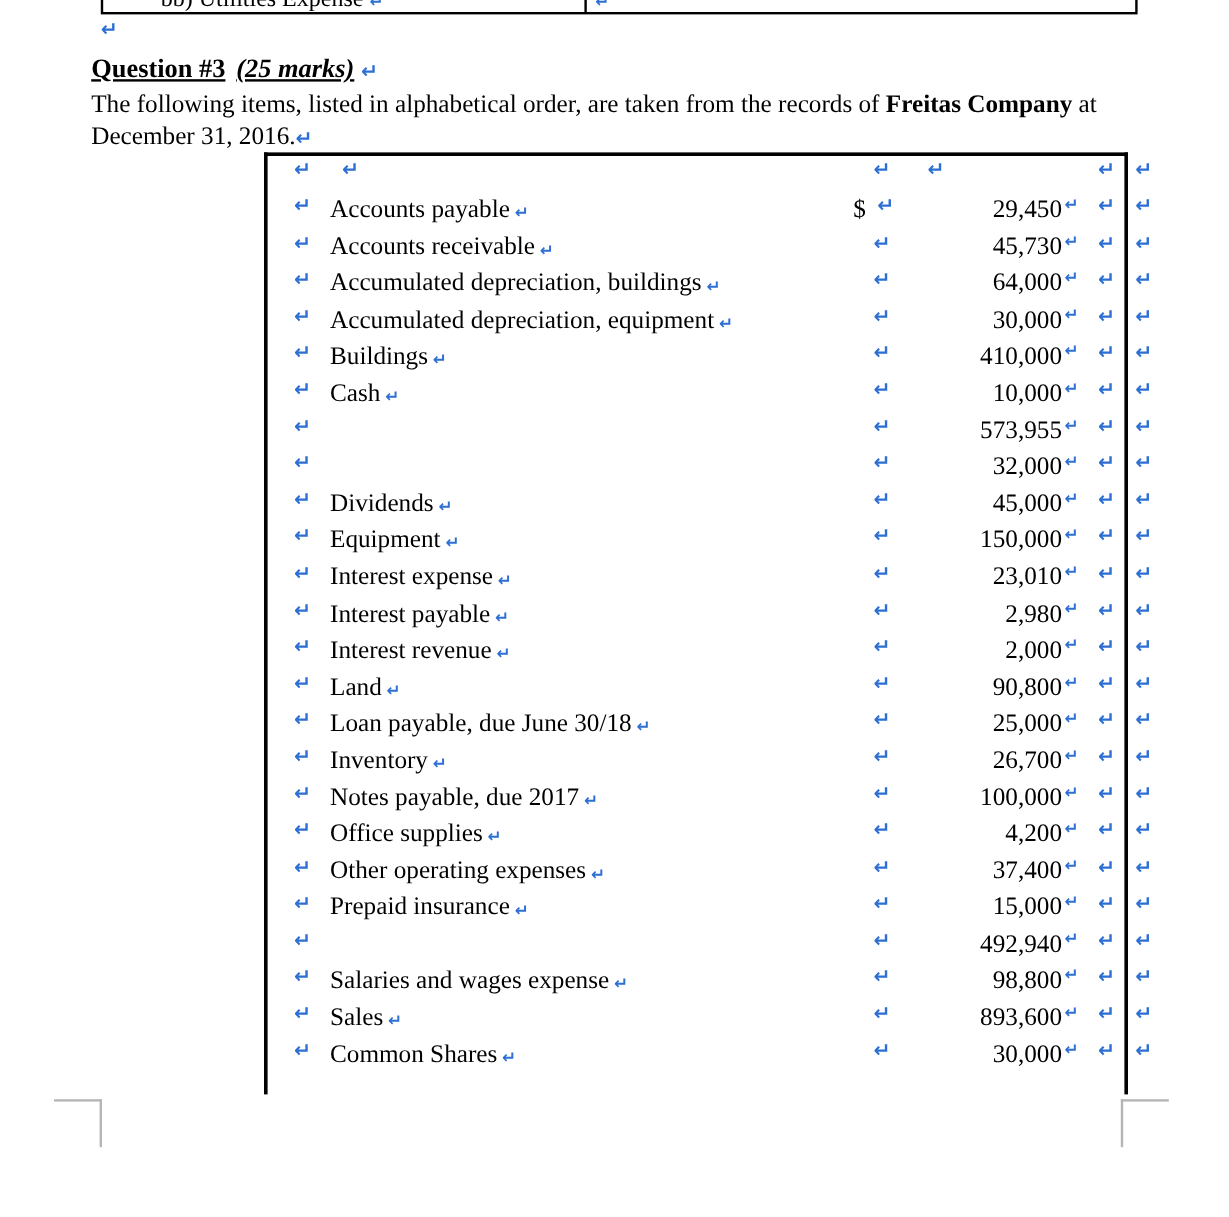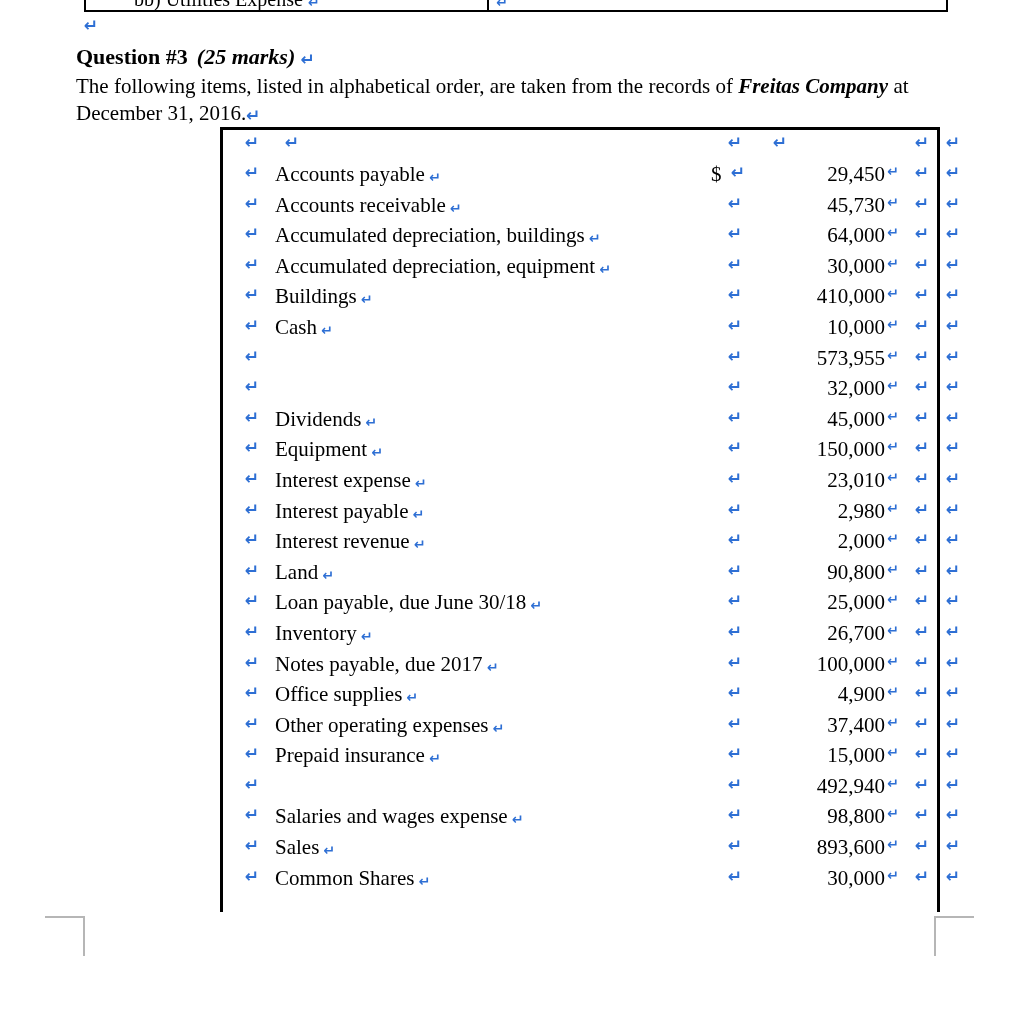--- a/index.html
+++ b/index.html
@@ -70,21 +70,21 @@
 
   
   .q-heading {
     position: absolute;
     left: 76px;
     top: 44px;
     font-size: 22px;
     font-weight: 700;
     white-space: nowrap;
   }
-  .q-heading .u { text-underline-offset: 2px; text-align: right; }
+  .q-heading .u { text-decoration: underline; text-underline-offset: 2px; text-align: right; }
   .q-heading .marks { font-style: italic; }
   .q-heading .gap {
     display: inline-block;
     width: 9px;
     position: relative;
   }
   .squiggle {
     position: absolute;
     left: 200px;
     top: 64px;
@@ -95,21 +95,21 @@
 
   
   .intro {
     position: absolute;
     left: 76px;
     top: 73px;
     width: 870px;
     font-size: 21px;
     line-height: 27px;
   }
-  .intro b { font-weight: 700; font-style: italic; }
+  .intro b { font-weight: 700; }
 
   
   .main-table {
     position: absolute;
     left: 220px;
     top: 127px;
     width: 720px;
     height: 785px;
     border-left: 3px solid #000;
     border-right: 3px solid #000;
@@ -350,21 +350,21 @@
       <span class="c-label">Notes payable, due 2017<span class="pm sm" style="margin-left: 4px;">↵</span></span>
       <span class="pm c-mark-mid">↵</span>
       <span class="c-value">100,000</span>
       <span class="pm sm c-mark-after-val">↵</span>
       <span class="pm c-mark-end">↵</span>
     </div>
     <div class="row">
       <span class="pm c-mark1">↵</span>
       <span class="c-label">Office supplies<span class="pm sm" style="margin-left: 4px;">↵</span></span>
       <span class="pm c-mark-mid">↵</span>
-      <span class="c-value">4,900</span>
+      <span class="c-value">4,200</span>
       <span class="pm sm c-mark-after-val">↵</span>
       <span class="pm c-mark-end">↵</span>
     </div>
     <div class="row">
       <span class="pm c-mark1">↵</span>
       <span class="c-label">Other operating expenses<span class="pm sm" style="margin-left: 4px;">↵</span></span>
       <span class="pm c-mark-mid">↵</span>
       <span class="c-value">37,400</span>
       <span class="pm sm c-mark-after-val">↵</span>
       <span class="pm c-mark-end">↵</span>

